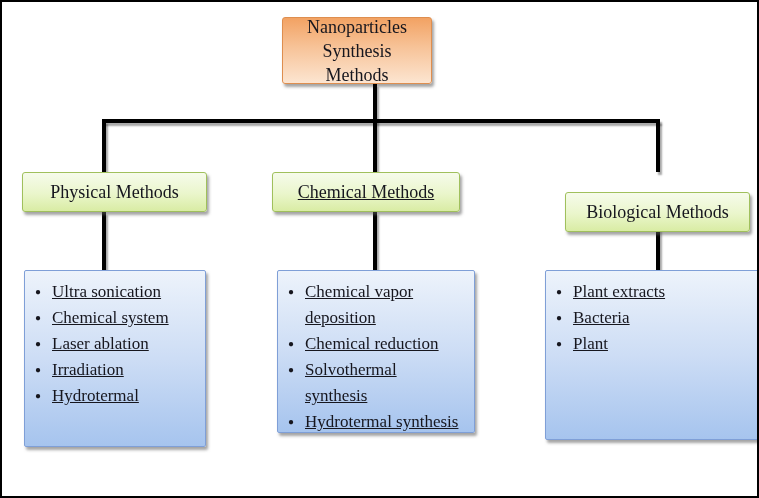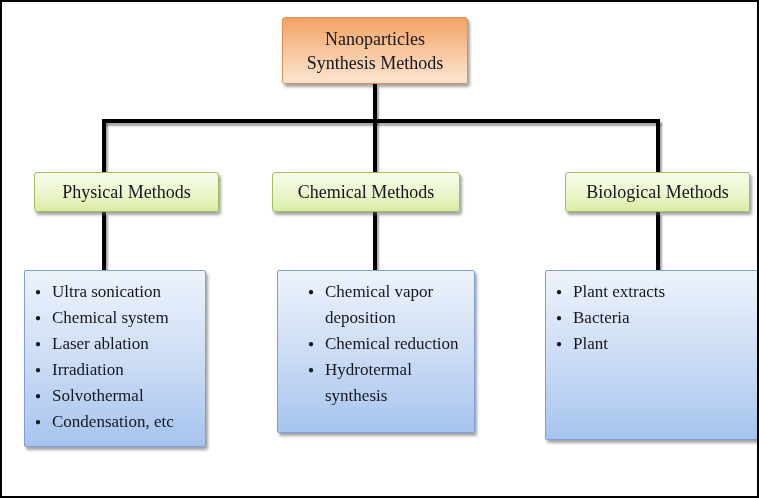--- a/index.html
+++ b/index.html
@@ -13,45 +13,46 @@
     color:var(--text,#16161e);
     overflow:hidden;
   }
   .node{
     position:absolute;
     box-sizing:border-box;
     border-radius:3px;
     box-shadow:2px 3px 3px rgba(90,90,90,0.55);
   }
   .root-box{
-    left:280px;top:15px;width:186px;height:67px;
+    left:280px;top:15px;width:150px;height:67px;
     border:1px solid var(--orange_border,#de8e4f);
     background:linear-gradient(180deg,var(--orange_top,#f2a263) 0%,#f7c398 45%,var(--orange_bottom,#fce5d1) 100%);
     display:flex;align-items:center;justify-content:center;
     text-align:center;font-size:18px;line-height:24px;
     padding:2px 8px;
   }
   .head-box{
     height:40px;top:170px;
     border:1px solid var(--green_border,#a0c05c);
     background:linear-gradient(180deg,var(--green_top,#f6fbeb) 0%,#eaf6cb 55%,var(--green_bottom,#d9eca4) 100%);
     display:flex;align-items:center;justify-content:center;
     text-align:center;font-size:18px;
   }
-  .head-physical{left:32px;width:185px;}
-  .head-chemical{left:270px;width:188px;}
-  .head-biological{left:563px;width:185px;}
+  .head-physical{left:20px;width:185px;}
+  .head-chemical{left:270px;width:188px;text-decoration:underline;}
+  .head-biological{left:563px;width:185px;margin-top:20px;}
   .list-box{
     top:268px;
     border:1px solid var(--blue_border,#7f9fd7);
     background:linear-gradient(180deg,var(--blue_top,#edf3fb) 0%,#cdddf5 50%,var(--blue_bottom,#a6c4ee) 100%);
     border-radius:2px;
+    text-decoration:underline;
   }
   .list-physical{left:22px;width:182px;height:177px;}
-  .list-chemical{left:275px;width:198px;height:163px;padding-left:20px;}
+  .list-chemical{left:275px;width:198px;height:163px;}
   .list-biological{left:543px;width:242px;height:170px;}
   .list-box ul{
     margin:0;padding:8px 12px 4px 10px;
     list-style:none;
   }
   .list-box li{
     position:relative;
     padding-left:17px;
     font-size:17px;
     line-height:26px;
@@ -103,28 +104,28 @@
   <div class="node head-box head-biological">
     <span>Biological Methods</span>
   </div>
 
   <div class="node list-box list-physical">
     <ul>
         <li>Ultra sonication</li>
         <li>Chemical system</li>
         <li>Laser ablation</li>
         <li>Irradiation</li>
-        <li>Solvothermal</li>
-        <li>Condensation, etc</li>
+        <li>Hydrotermal</li>
       </ul>
   </div>
   <div class="node list-box list-chemical">
     <ul>
         <li>Chemical vapor deposition</li>
         <li>Chemical reduction</li>
+        <li>Solvothermal synthesis</li>
         <li>Hydrotermal synthesis</li>
       </ul>
   </div>
   <div class="node list-box list-biological">
     <ul>
         <li>Plant extracts</li>
         <li>Bacteria</li>
         <li>Plant</li>
       </ul>
   </div>

